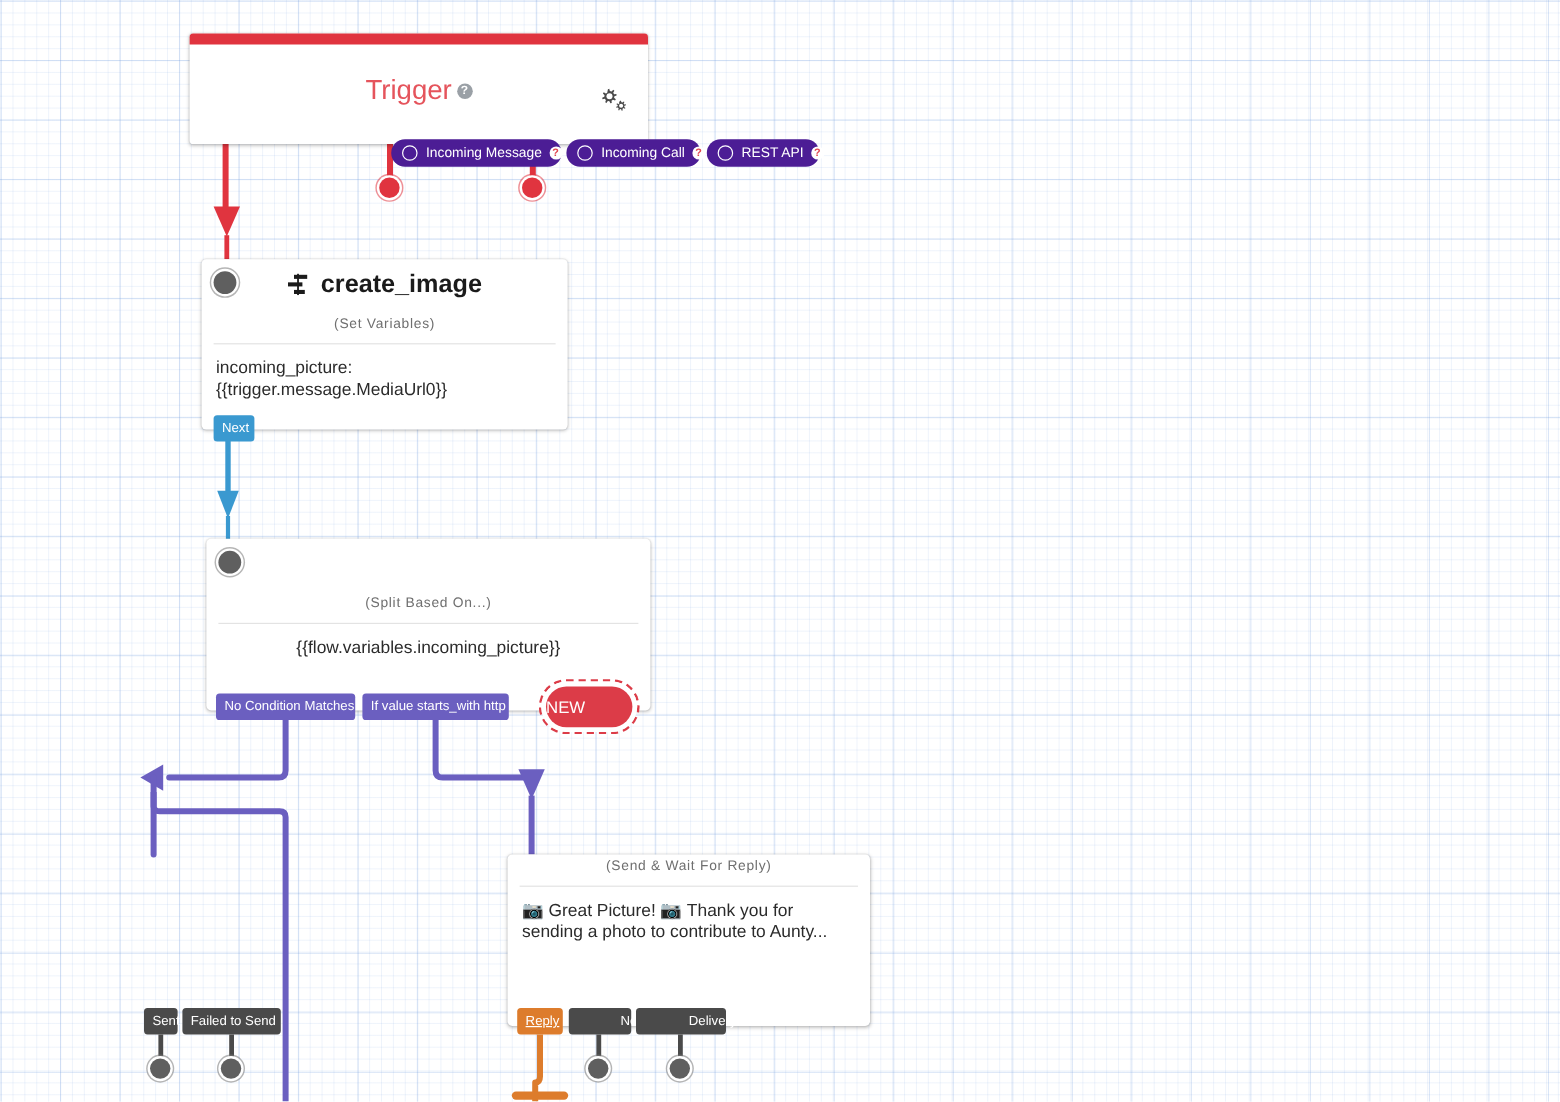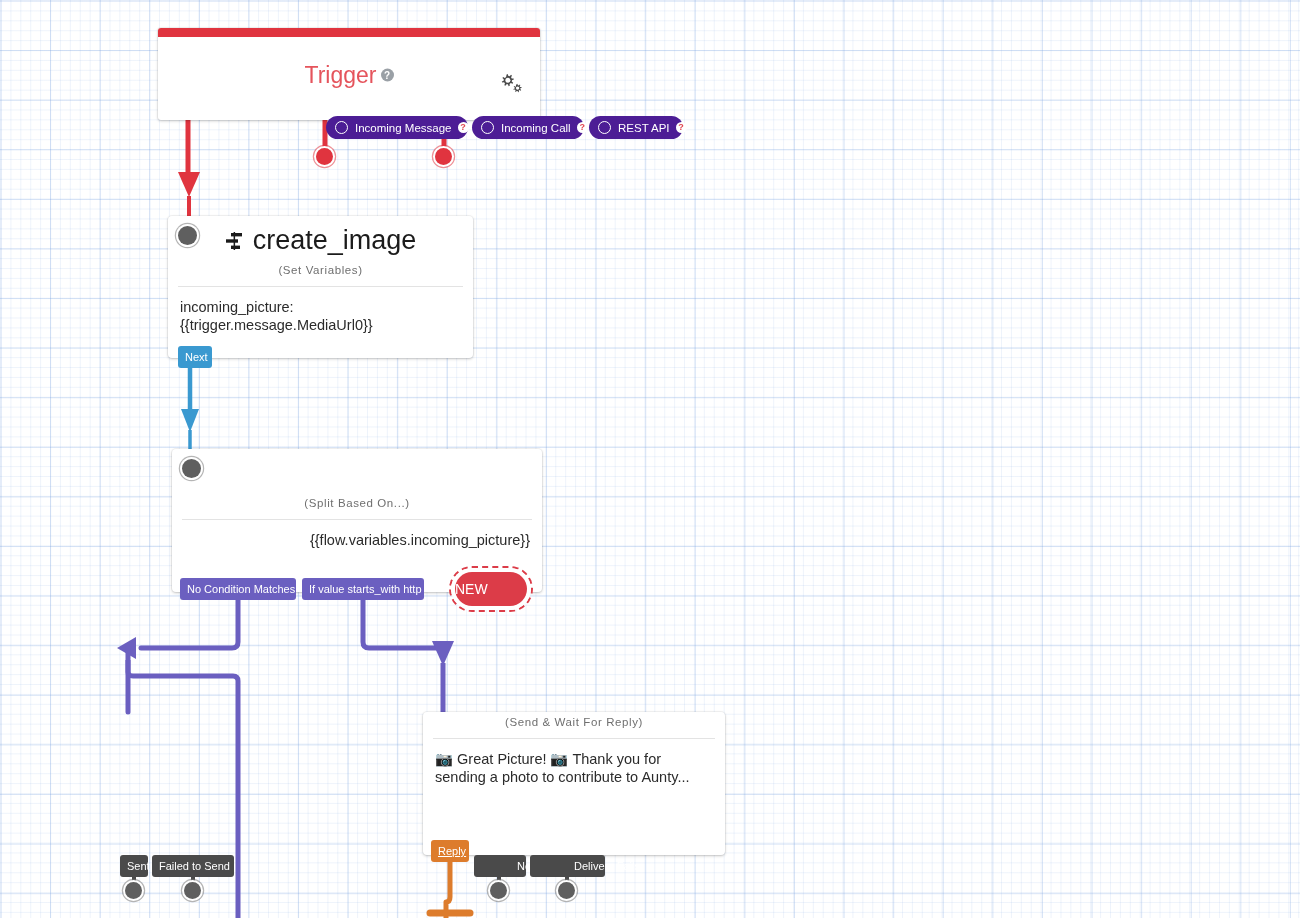--- a/index.html
+++ b/index.html
@@ -130,23 +130,23 @@
   .node-dot {
     position: absolute;
     left: 10px; top: 10px;
     width: 19px; height: 19px;
     border-radius: 50%;
     background: #5f5f5f;
     box-shadow: 0 0 0 2px #ffffff, 0 0 0 3.2px rgba(120,120,120,0.55);
   }
   .node-title {
     text-align: center;
-    font-size: 27px;
+    font-size: 21px;
     color: #1b1b1b;
-    font-weight: 400;
+    font-weight: 700;
     white-space: nowrap;
     display: flex;
     align-items: center;
     justify-content: center;
     gap: 7px;
     padding-top: 9px;
   }
   .node-subtitle {
     text-align: center;
     font-size: 11.5px;
@@ -160,21 +160,21 @@
     background: #e3e3e3;
     margin: 0 10px;
   }
   .node-body {
     padding: 11px 12px 14px 12px;
     font-size: 14.5px;
     color: #2b2b2b;
     line-height: 1.26;
     white-space: pre-line;
   }
-  .node-body.centered { text-align: right; }
+  .node-body.centered { text-align: center; }
 
   
   .icon-setvars, .icon-bubble {
     display: inline-block;
     width: 21px; height: 18px;
     flex: 0 0 auto;
   }
 
   
   .out-pill {
@@ -184,21 +184,21 @@
     color: #ffffff;
     font-size: 11px;
     line-height: 22px;
     text-align: center;
     padding: 0 7px;
     box-sizing: border-box;
     white-space: nowrap;
   }
   .pill-blue   { background: #3a99d0; }
   .pill-purple { background: #6b5fc0; }
-  .pill-gray   { background: #4a4a4a; margin-top: 15px; }
+  .pill-gray   { background: #4a4a4a; }
   .pill-orange { background: #dd7c2c; }
 
   #new-button {
     position: absolute;
     left: 455px; top: 572px;
     width: 72px; height: 34px;
     border-radius: 17px;
     background: #dc3c48;
     color: #ffffff;
     font-size: 14px;

